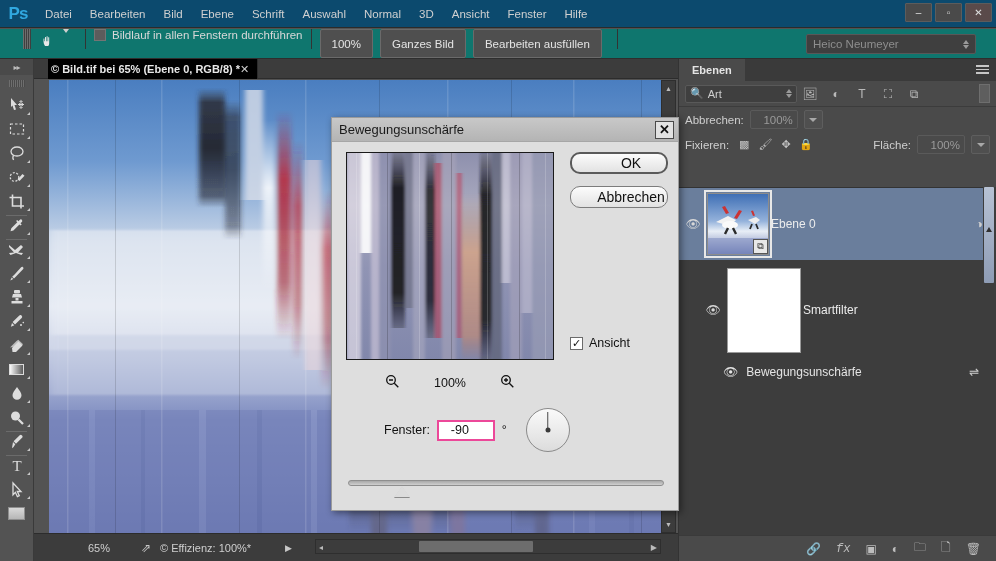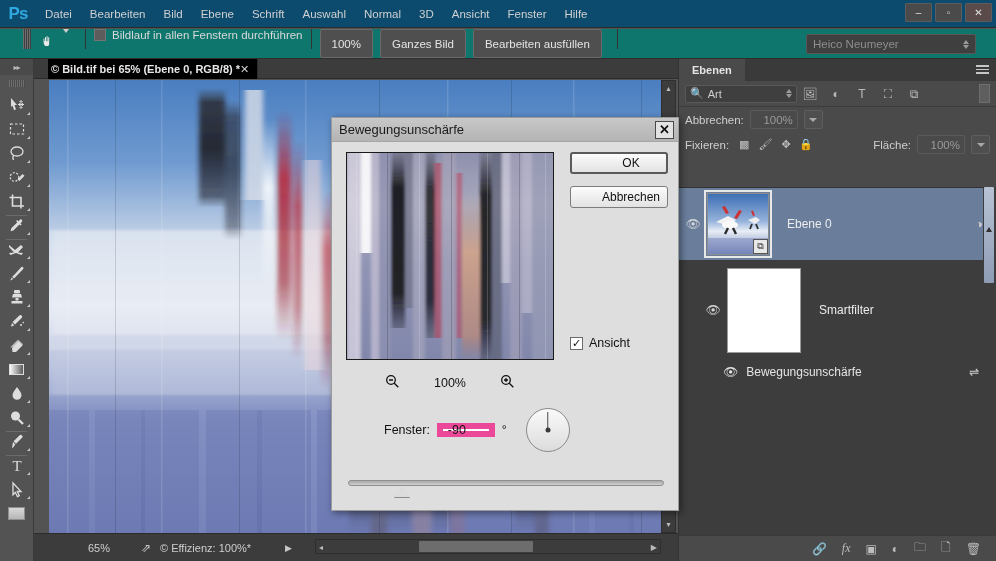--- a/index.html
+++ b/index.html
@@ -179,21 +179,21 @@
     display:flex;align-items:center;justify-content:center;}
   .lock-icons { display:flex; gap:9px; align-items:center; margin-left:4px; color:#c2c2c2; font-size:11px;}
 
   .layer-list { position:absolute; left:0; top:128px; width:318px; height:378px;
     background:#3d3d3d; border-top:1px solid #333; overflow:hidden; }
   .layer-row { position:relative; display:flex; align-items:center; height:72px; }
   .layer-row.selected { background:#6a7e9c; }
   .eye-col { width:28px; display:flex; align-items:center; justify-content:center; color:#d8d8d8; font-size:12px;}
   .thumb-wrap { width:62px; height:62px; border:1px solid #8c8c8c; position:relative; background:#fff; overflow:hidden;}
   .thumb-wrap.sel-border { outline:2px solid #e8e8e8; outline-offset:1px; }
-  .layer-name { margin-left:18px; color:#ececec; font-size:12px; }
+  .layer-name { margin-left:2px; color:#ececec; font-size:12px; }
   .layer-right { position:absolute; right:14px; top:50%; transform:translateY(-50%); color:#cfcfcf; font-size:12px;}
 
   .sf-row { position:relative; display:flex; align-items:center; height:100px; padding-left:20px; }
   .sf-thumb { width:74px; height:85px; background:#fff; border:1px solid #9a9a9a; }
   .fx-row { position:relative; display:flex; align-items:center; height:24px; padding-left:44px; gap:8px;
      color:#e4e4e4; font-size:12px;}
   .panel-footer {
     position:absolute; left:0; bottom:0; width:318px; height:26px;
     background:#4a4a4a; border-top:1px solid #3a3a3a;
     display:flex; align-items:center; justify-content:flex-end; gap:15px; padding-right:16px;
@@ -229,31 +229,31 @@
     position:absolute; left:14px; top:34px; width:208px; height:208px;
     border:1px solid #1a1a1a; overflow:hidden;
   }
   .dlg-zoomrow {
     position:absolute; left:14px; top:256px; width:208px;
     display:flex; align-items:center; justify-content:center; gap:34px;
     font-size:12.5px; color:#111;
   }
   .dlg-btn {
     position:absolute; left:238px; width:98px; height:22px;
-    background:linear-gradient(#fcfcfc,#e2e2e2); border:1px solid #7c7c7c; border-radius:3px;
-    display:flex; align-items:center; justify-content:center; font-size:12px; color:#111;padding-left:24px;
+    background:linear-gradient(#fcfcfc,#e2e2e2); border:1px solid #7c7c7c; border-radius:10px;
+    display:flex; align-items:center; justify-content:center; font-size:14px; color:#111;padding-left:24px;
   }
   .dlg-btn.primary { border:2px solid #5a5a5a; }
   .dlg-check { position:absolute; left:238px; top:218px; display:flex; align-items:center; gap:6px; font-size:12.5px;}
   .chk { width:13px;height:13px;background:#fff;border:1px solid #6b6b6b;
     display:flex;align-items:center;justify-content:center;font-size:11px;color:#111;line-height:1;}
   .field-row { position:absolute; display:flex; align-items:center; gap:7px; font-size:12.5px;}
   .num-input {
-    width:58px; height:14px; background:#fff; border:6px solid #ec4899;
-    display:flex; align-items:center; padding:0 5px; font-size:12.5px; color:#111;
+    width:58px; height:21px; background:#fff; border:2px solid #ec4899;
+    display:flex; align-items:center; padding:0 12px; font-size:12.5px; color:#111;
   }
   .angle-dial {
     width:44px; height:44px; border-radius:50%;
     background:linear-gradient(#fafafa,#dcdcdc); border:1px solid #8a8a8a; position:relative;
   }
   .angle-dial .needle { position:absolute; left:50%; top:3px; width:1.5px; height:19px;
     background:#4a4a4a; transform:translateX(-50%); }
   .angle-dial .dot { position:absolute; left:50%; top:50%; width:5px;height:5px;border-radius:50%;
     background:#3a3a3a; transform:translate(-50%,-50%);}
   .slider-track {
@@ -666,21 +666,21 @@
       </div>
     </div>
 
     <div class="vscroll-panel">
       <div class="thumb"></div>
       <div class="ar"></div>
     </div>
 
     <div class="panel-footer">
       <span>🔗</span>
-      <span style="font-style:italic;font-family:Liberation Serif, serif">fx</span>
+      <span style="font-style:italic;font-family:Liberation Mono, monospace">fx</span>
       <span>▣</span>
       <span>◐</span>
       <span>🗀</span>
       <span>🗋</span>
       <span>🗑</span>
     </div>
   </div>
 
   <div class="dialog">
     <div class="dlg-title">

